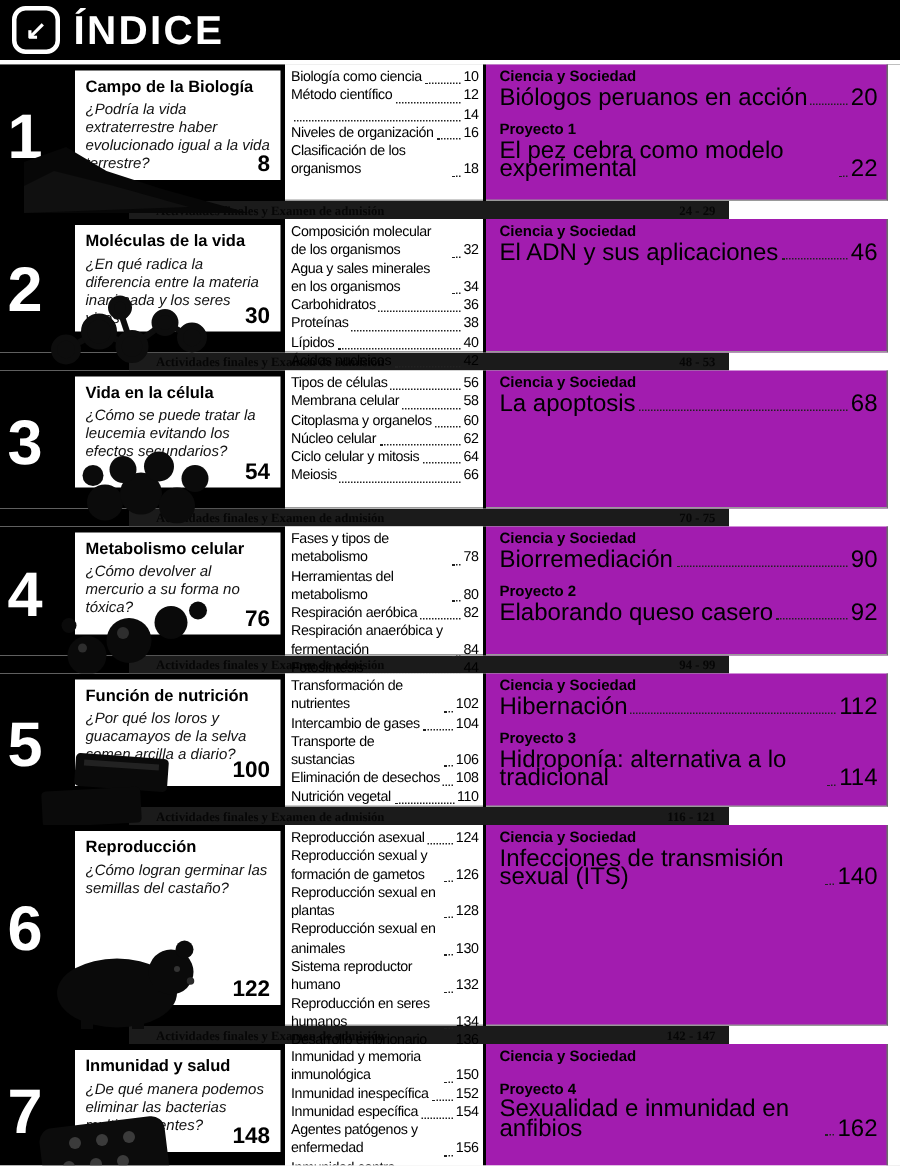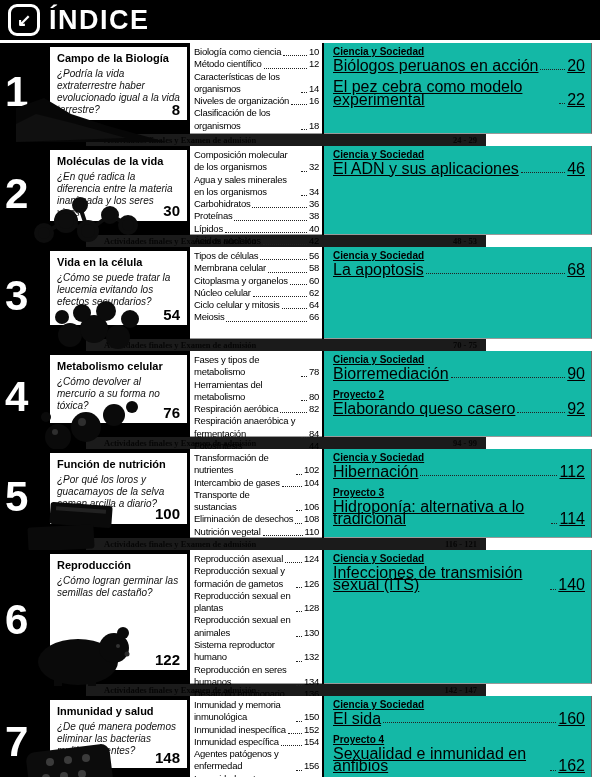--- a/index.html
+++ b/index.html
@@ -21,22 +21,22 @@
          font-size:42px;font-weight:bold;color:#fff;line-height:1;z-index:2;}
   .card{position:absolute;left:34px;top:4px;right:3px;bottom:14px;background:#fff;
         padding:5px 6px 2px 7px;box-sizing:border-box;z-index:1;margin-left:16px;}
   .title{font-size:11px;font-weight:bold;margin:0 0 4px;line-height:12px;}
   .question{font-size:10px;font-style:italic;margin:0;line-height:12px;color:#111;}
   .chpage{position:absolute;right:7px;bottom:2px;font-size:15px;font-weight:bold;}
   .photo{position:absolute;z-index:3;}
   .mid{width:132px;flex:none;padding:3px 3px 0 4px;box-sizing:border-box;
        border-bottom:1px solid #9a9a9a;background:#fff;}
   .vdiv{width:2px;flex:none;background:#000;}
-  .right{flex:1;padding:3px 6px 0 9px;box-sizing:border-box;background:#14b8a6;
-         border-bottom:1px solid #9a9a9a;border-right:1px solid #6b6b6b;text-decoration:underline;}
+  .right{flex:1;padding:3px 6px 0 9px;box-sizing:border-box;background:#a21caf;
+         border-bottom:1px solid #9a9a9a;border-right:1px solid #6b6b6b;}
   ul{list-style:none;margin:0;padding:0;}
   .entry{display:flex;align-items:flex-end;font-size:9.5px;line-height:12.3px;}
   .mid .entry{letter-spacing:-0.25px;}
   .right .entry{font-size:16px;line-height:12.5px;}
   .lbl{min-width:0;}
   .dots{flex:1;border-bottom:1px dotted #222;margin:0 2px 2px 2px;min-width:6px;}
   .pg{flex:none;}
   .block{margin-bottom:9px;}
   .blockh{font-size:10px;font-weight:bold;margin:0 0 1px;line-height:12.5px;}
   
@@ -74,21 +74,20 @@
             <span class="lbl">Biología como ciencia</span>
             <span class="dots"></span>
             <span class="pg">10</span>
           </li>
         <li class="entry">
             <span class="lbl">Método científico</span>
             <span class="dots"></span>
             <span class="pg">12</span>
           </li>
         <li class="entry">
-            <span class="lbl">Características de los organismos</span>
             <span class="dots"></span>
             <span class="pg">14</span>
           </li>
         <li class="entry">
             <span class="lbl">Niveles de organización</span>
             <span class="dots"></span>
             <span class="pg">16</span>
           </li>
         <li class="entry">
             <span class="lbl">Clasificación de los organismos</span>
@@ -101,20 +100,21 @@
     <div class="right">
       <div class="block">
         <h4 class="blockh">Ciencia y Sociedad</h4>
         <div class="entry">
             <span class="lbl">Biólogos peruanos en acción</span>
             <span class="dots"></span>
             <span class="pg">20</span>
           </div>
       </div>
       <div class="block">
+        <h4 class="blockh">Proyecto 1</h4>
         <div class="entry">
             <span class="lbl">El pez cebra como modelo experimental</span>
             <span class="dots"></span>
             <span class="pg">22</span>
           </div>
       </div>
     </div>
   </section>
   <div class="banner">
     <div class="banner-inner">
@@ -560,25 +560,20 @@
           </li>
         <li class="entry">
             <span class="lbl">Inmunidad contra enfermedades infecciosas</span>
           </li>
       </ul>
     </div>
     <div class="vdiv"></div>
     <div class="right">
       <div class="block">
         <h4 class="blockh">Ciencia y Sociedad</h4>
-        <div class="entry">
-            <span class="lbl">El sida</span>
-            <span class="dots"></span>
-            <span class="pg">160</span>
-          </div>
       </div>
       <div class="block">
         <h4 class="blockh">Proyecto 4</h4>
         <div class="entry">
             <span class="lbl">Sexualidad e inmunidad en anfibios</span>
             <span class="dots"></span>
             <span class="pg">162</span>
           </div>
       </div>
     </div>

